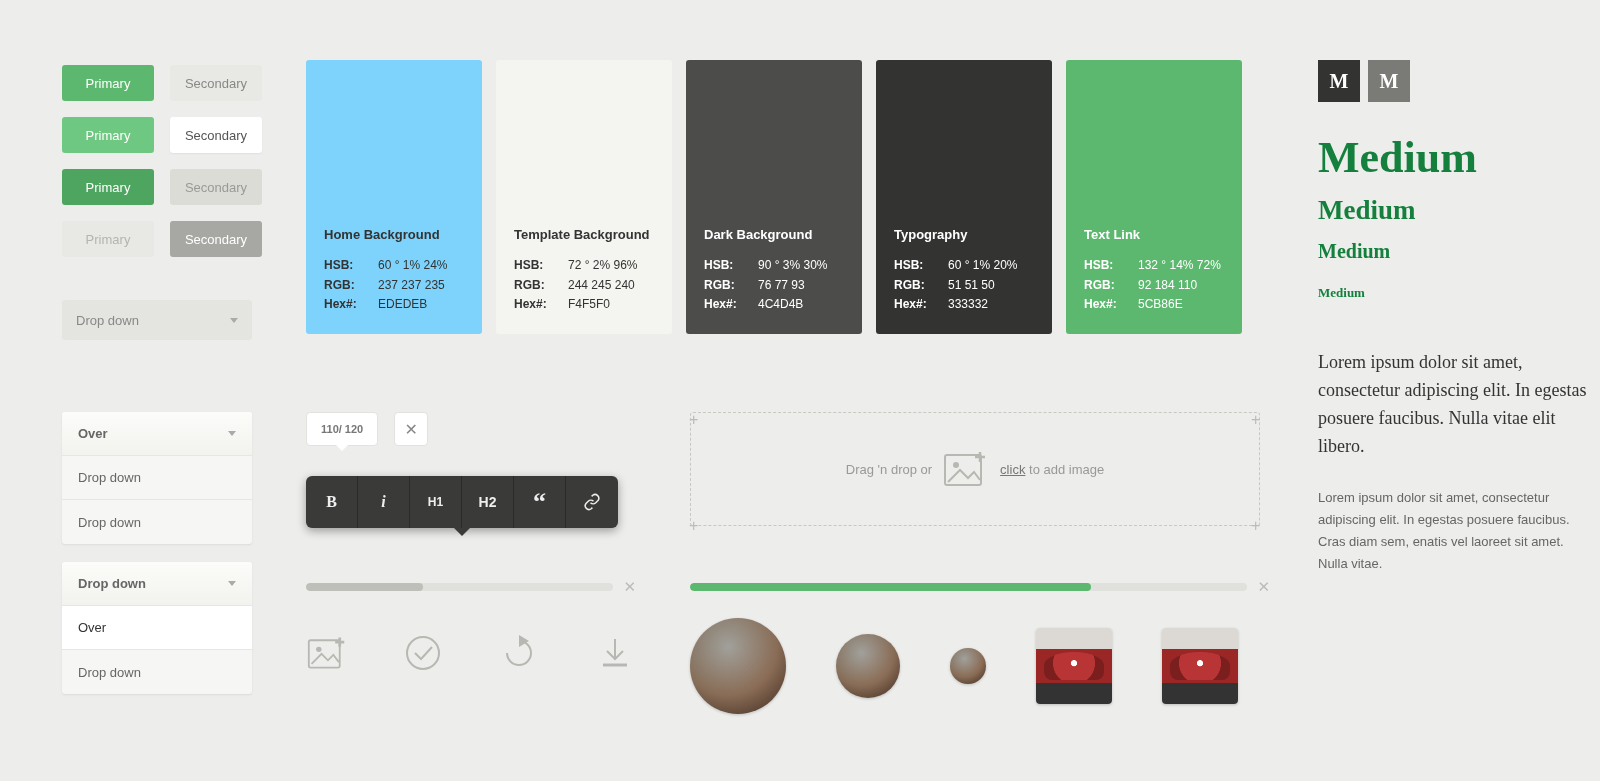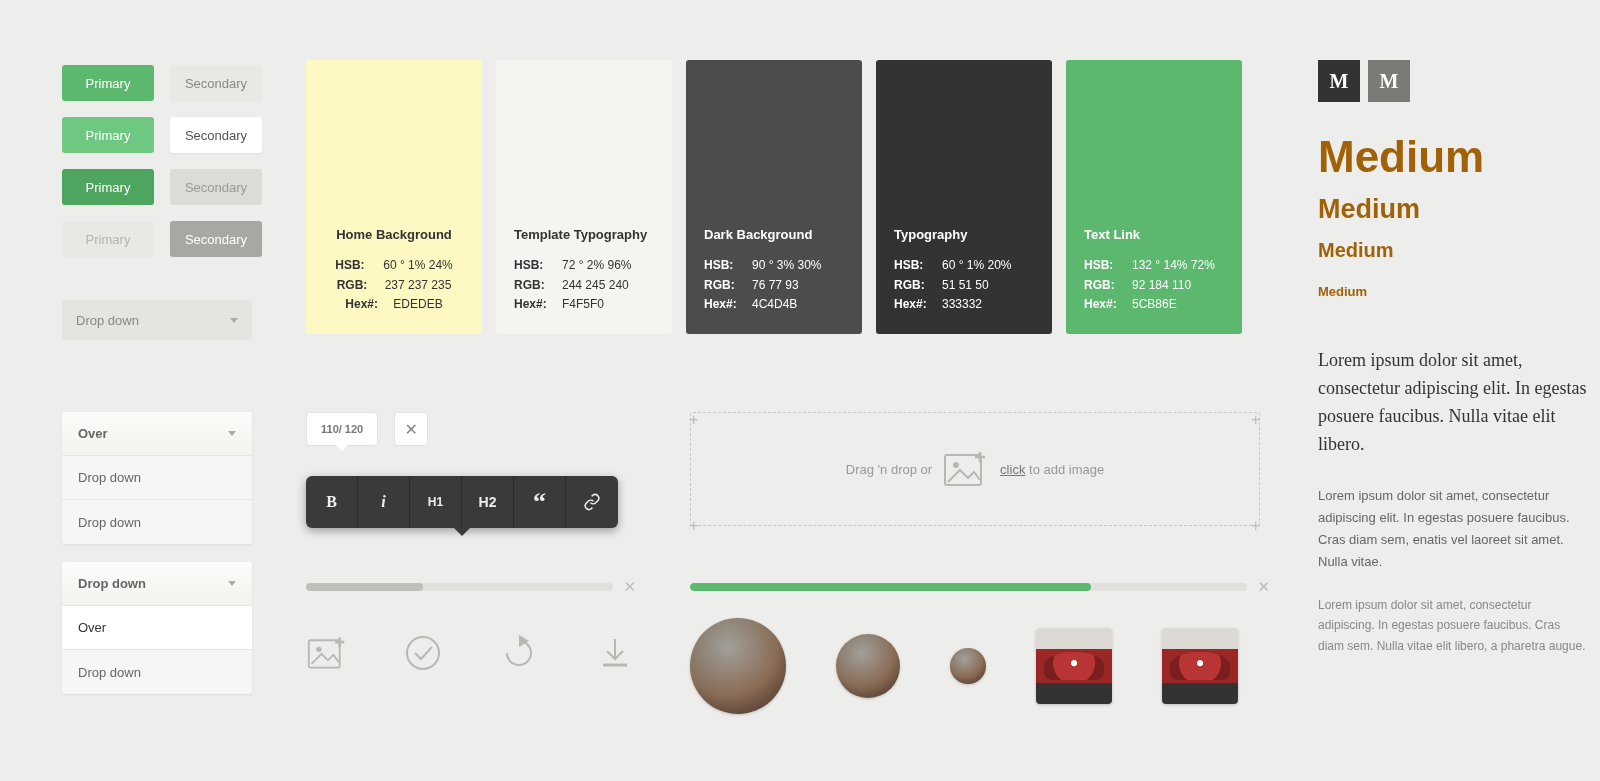--- a/index.html
+++ b/index.html
@@ -56,35 +56,35 @@
   color: #888;
   justify-content: space-between;
   cursor: pointer;
 }
 .chev { width: 0; height: 0; border-left: 4px solid transparent; border-right: 4px solid transparent; border-top: 5px solid #aaa; }
 
 
 .swatches { position: absolute; left: 306px; top: 60px; display: flex; gap: 14px; }
 .swatch { width: 176px; height: 274px; border-radius: 3px; padding: 20px 18px; display: flex; flex-direction: column; justify-content: flex-end; }
 .swatch h4 { font-size: 13px; font-weight: bold; margin-bottom: 14px; }
-.swatch .kv { display: flex; font-size: 12px; line-height: 1.6; }
+.swatch .kv { display: flex; font-size: 12px; line-height: 1.6; gap: 6px; }
 .swatch .kv .k { width: 48px; font-weight: bold; }
-.sw-home { background: #fef9c3; color: #333; align-items: center; }
+.sw-home { background: #7dd3fc; color: #333; }
 .sw-tpl  { background: #f4f5f0; color: #333; }
 .sw-dark { background: #4c4d4b; color: #fff; }
 .sw-typo { background: #333332; color: #fff; }
 .sw-link { background: #5cb86e; color: #fff; }
 
 
 .typo-col { position: absolute; left: 1318px; top: 60px; width: 270px; }
 .m-badges { display: flex; gap: 8px; margin-bottom: 30px; }
 .m-badge { width: 42px; height: 42px; display:flex; align-items:center; justify-content:center; font-family: Georgia, "Times New Roman", serif; font-weight: bold; font-size: 20px; color:#fff; }
 .m-badge.dark { background: #333332; }
 .m-badge.grey { background: #7a7a77; }
-.medium-word { font-family: Liberation Sans, sans-serif; font-weight: bold; color: #a16207; }
+.medium-word { font-family: Liberation Serif, serif; font-weight: bold; color: #15803d; }
 .m-xl { font-size: 44px; margin-bottom: 12px; }
 .m-lg { font-size: 27px; margin-bottom: 14px; }
 .m-md { font-size: 20px; margin-bottom: 22px; }
 .m-sm { font-size: 13px; margin-bottom: 48px; }
 .para1 { font-family: Georgia, serif; font-size: 18px; line-height: 1.55; color: #333; margin-bottom: 26px; }
 .para2 { font-size: 13px; line-height: 1.7; color: #666; margin-bottom: 22px; }
 .para3 { font-size: 12px; line-height: 1.7; color: #888; }
 
 
 .dd-list {
@@ -178,21 +178,21 @@
       <div class="kv">
           <span class="k">RGB:</span>
           <span>237 237 235</span>
         </div>
       <div class="kv">
           <span class="k">Hex#:</span>
           <span>EDEDEB</span>
         </div>
     </div>
     <div class="swatch sw-tpl">
-      <h4>Template Typography</h4>
+      <h4>Template Background</h4>
       <div class="kv">
           <span class="k">HSB:</span>
           <span>72 ° 2% 96%</span>
         </div>
       <div class="kv">
           <span class="k">RGB:</span>
           <span>244 245 240</span>
         </div>
       <div class="kv">
           <span class="k">Hex#:</span>
@@ -250,21 +250,20 @@
     <div class="m-badges">
       <div class="m-badge dark">M</div>
       <div class="m-badge grey">M</div>
     </div>
     <div class="medium-word m-xl">Medium</div>
     <div class="medium-word m-lg">Medium</div>
     <div class="medium-word m-md">Medium</div>
     <div class="medium-word m-sm">Medium</div>
     <p class="para1">Lorem ipsum dolor sit amet, consectetur adipiscing elit. In egestas posuere faucibus. Nulla vitae elit libero.</p>
     <p class="para2">Lorem ipsum dolor sit amet, consectetur adipiscing elit. In egestas posuere faucibus. Cras diam sem, enatis vel laoreet sit amet. Nulla vitae.</p>
-    <p class="para3">Lorem ipsum dolor sit amet, consectetur adipiscing. In egestas posuere faucibus. Cras diam sem. Nulla vitae elit libero, a pharetra augue.</p>
   </div>
 
   <div class="dd-list dd-list1">
     <div class="row head">
       <span>Over</span>
       <span class="chev"></span>
     </div>
     <div class="row">Drop down</div>
     <div class="row">Drop down</div>
   </div>

